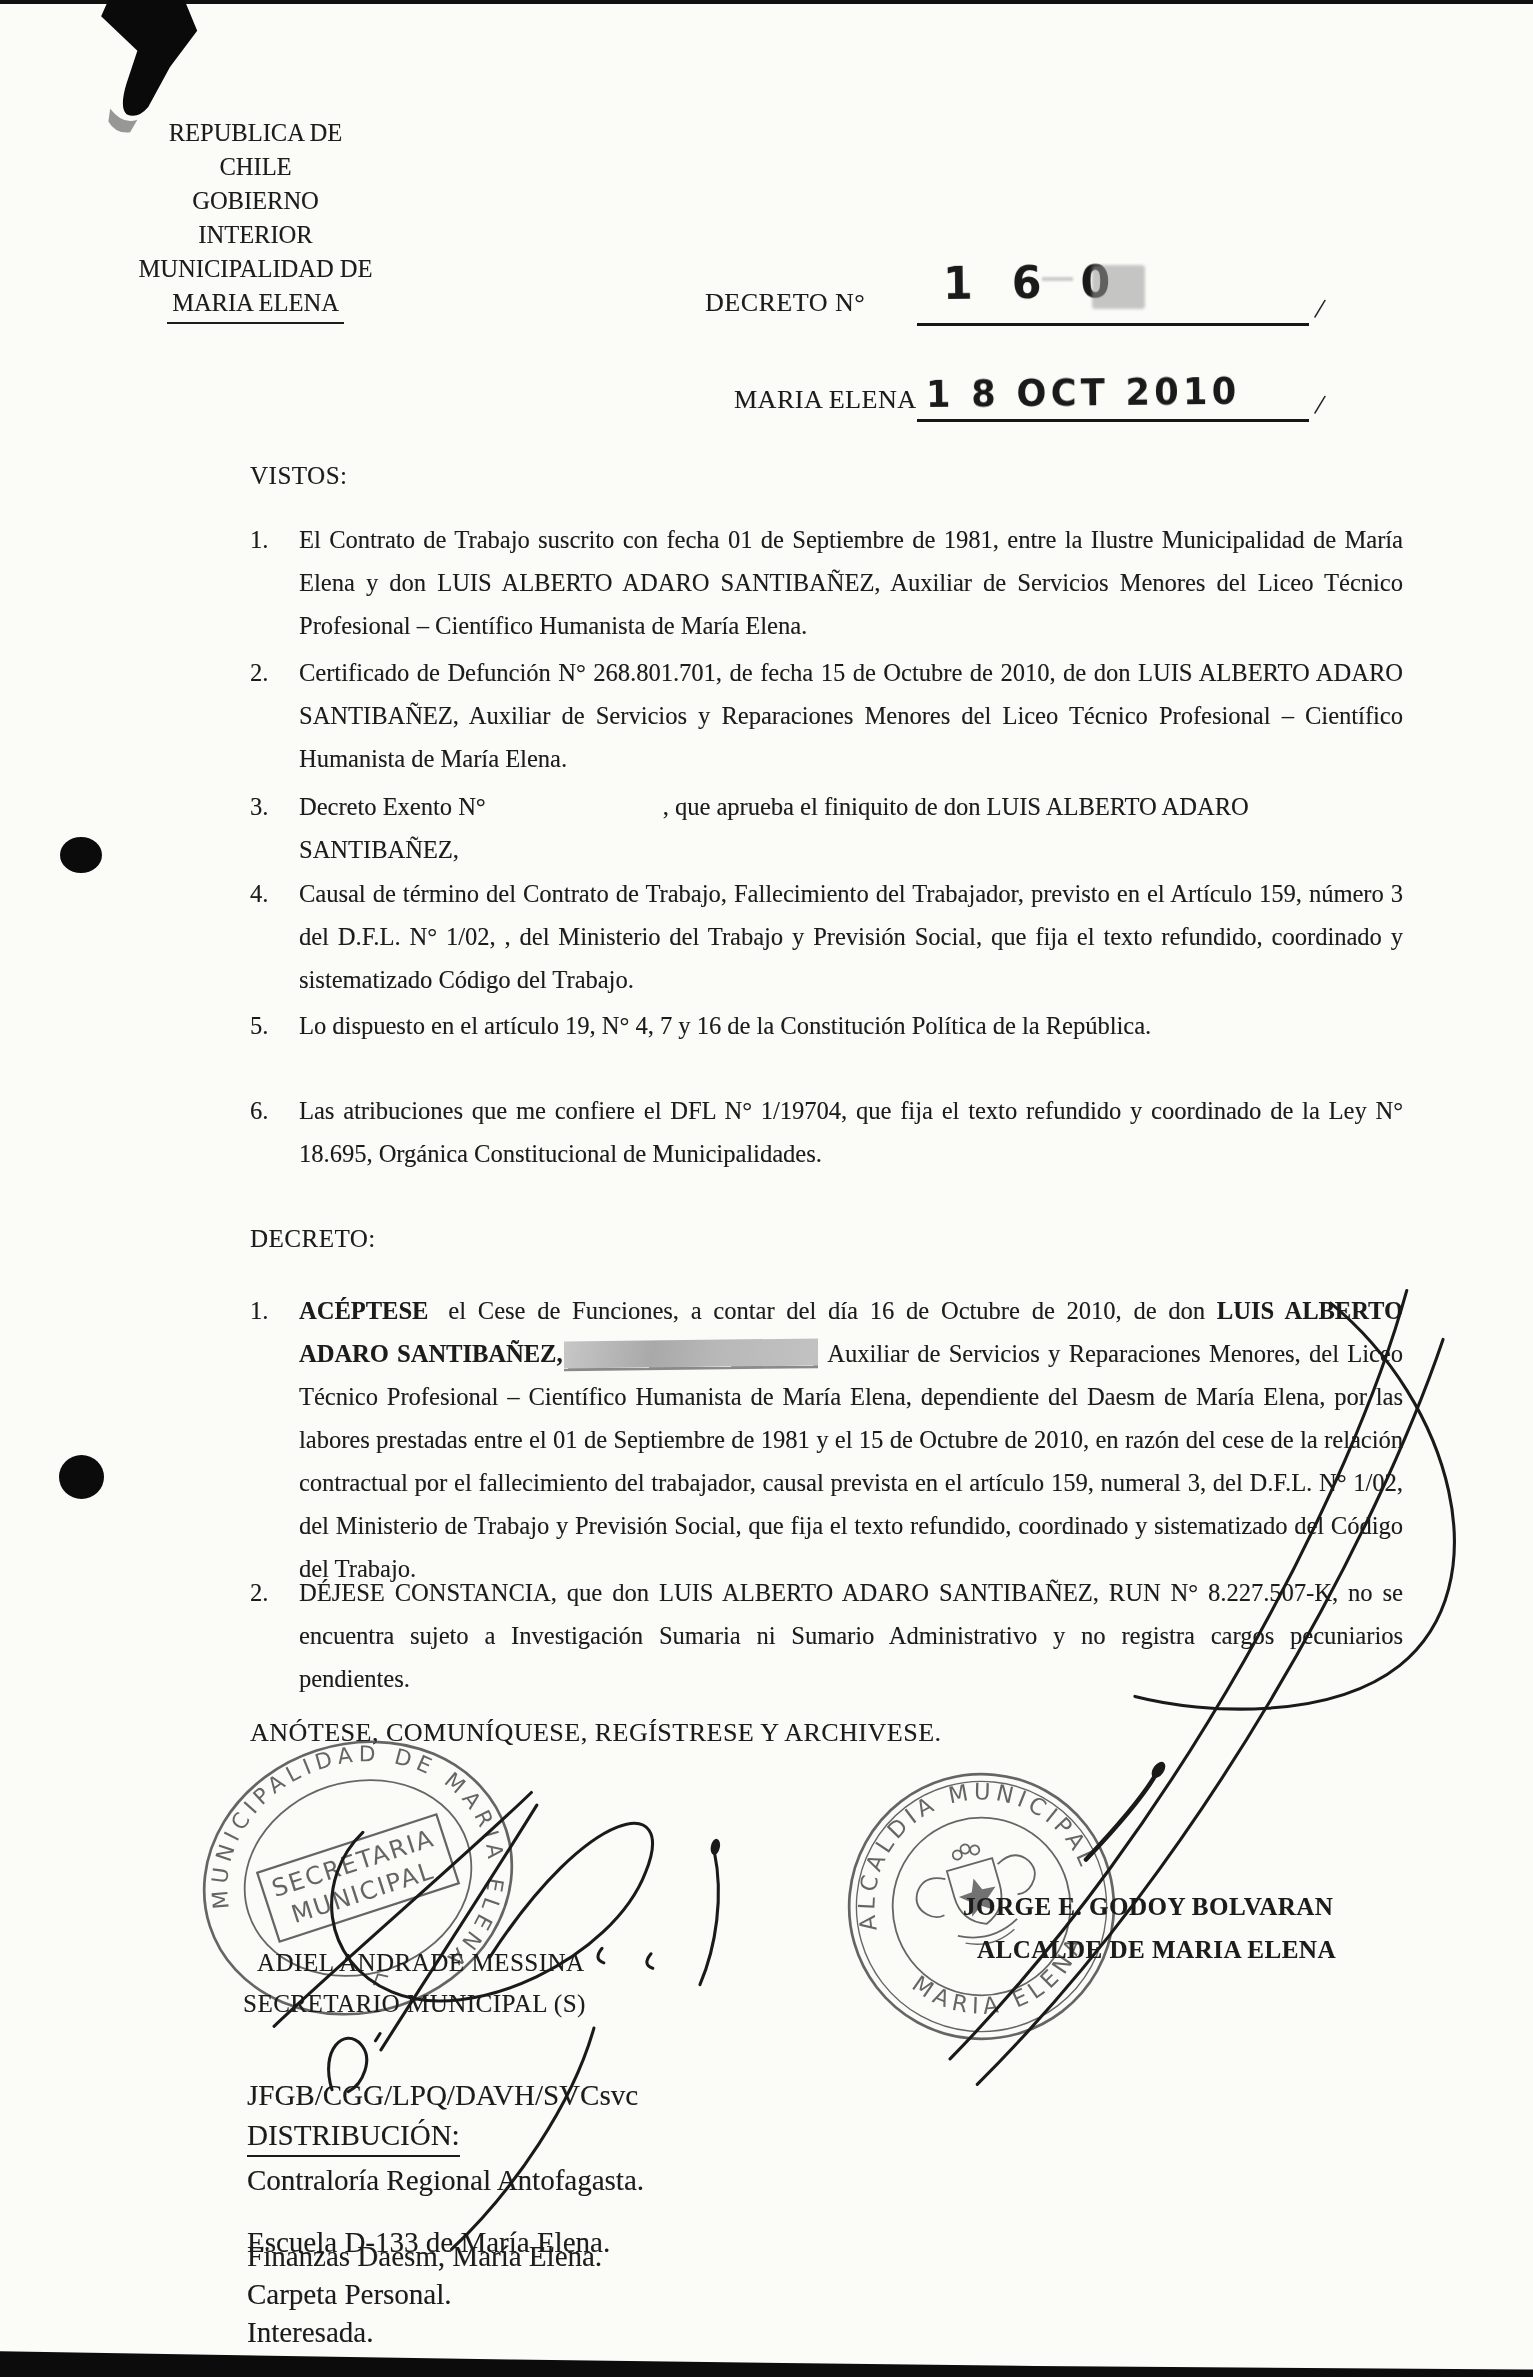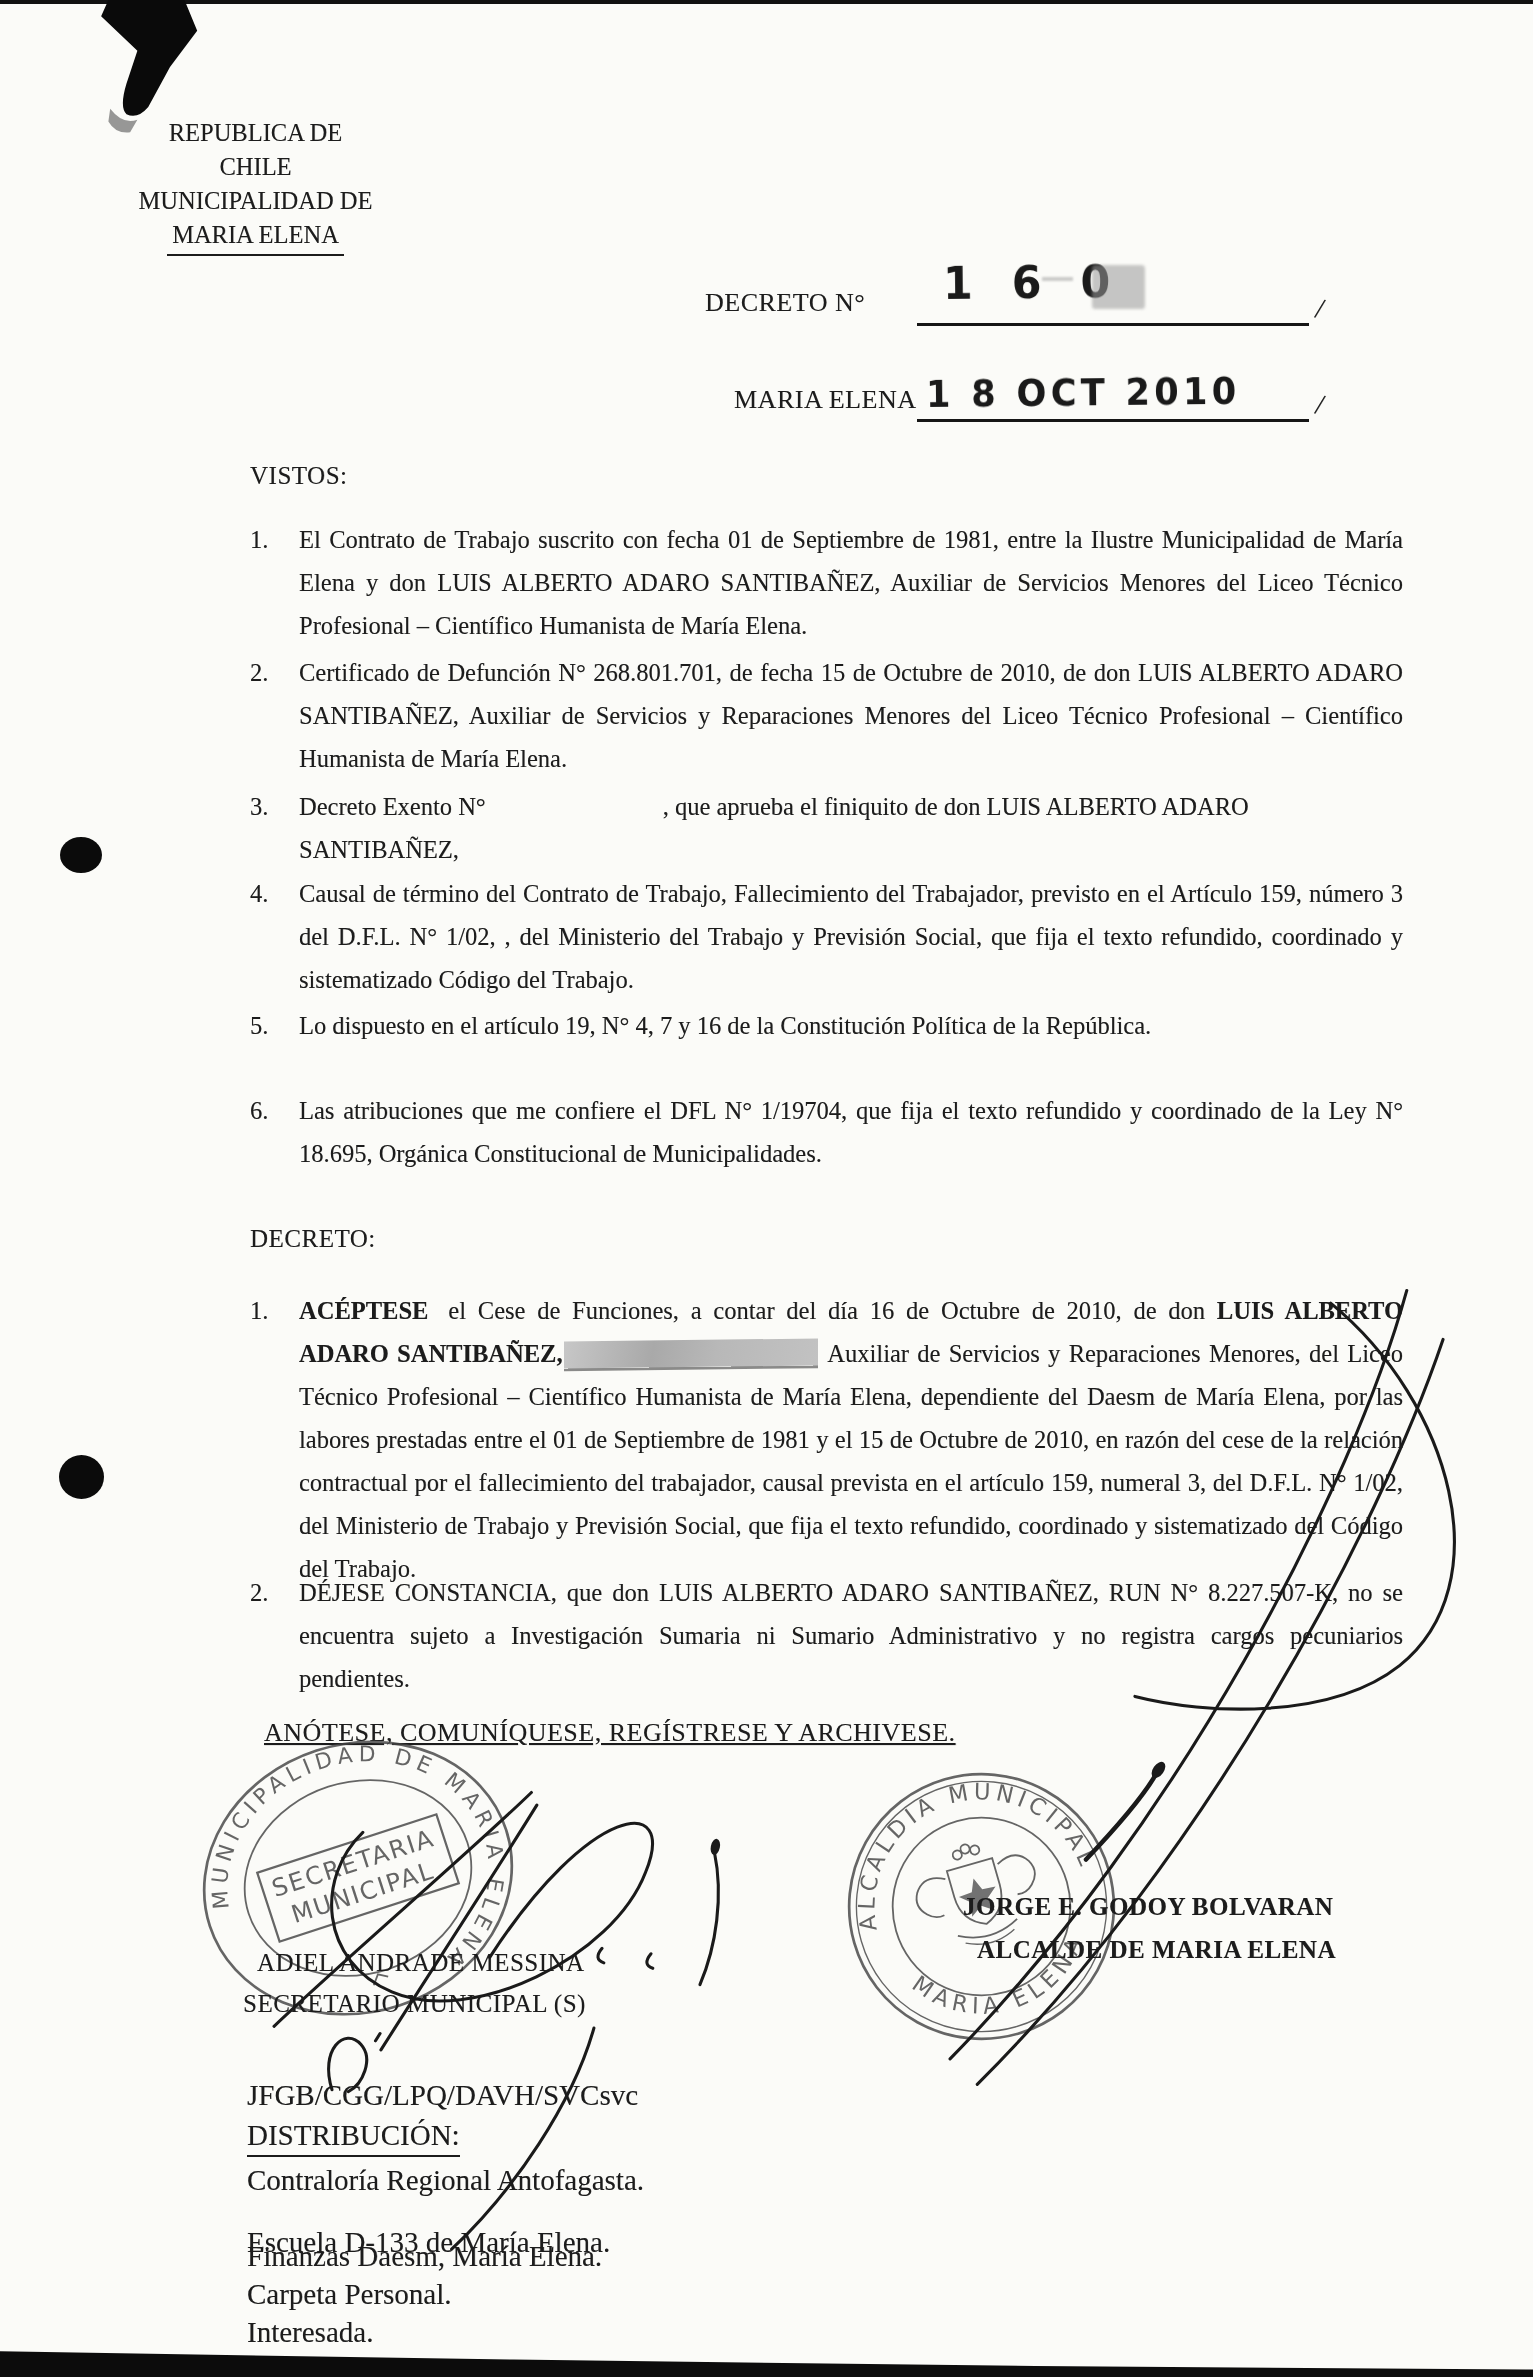--- a/index.html
+++ b/index.html
@@ -59,20 +59,21 @@
     <path d="M30,120 Q44,138 60,132 L52,146 Q36,148 28,134 Z" fill="#555" opacity=".6"></path>
   </svg>
   <div class="abs hole-dot" style="left:60px;top:837px;width:42px;height:36px;"></div>
   <div class="abs hole-dot" style="left:59px;top:1455px;width:45px;height:44px;"></div>
   <svg class="abs bottom-wedge" width="1534" height="33" viewBox="0 0 1692 36">
     <polygon points="0,8 560,17 1130,24 1692,28 1692,36 0,36" fill="#0c0c0c"></polygon>
   </svg>
 
   <div class="abs letterhead ink">
     <div>REPUBLICA DE CHILE</div>
+    <div>GOBIERNO INTERIOR</div>
     <div>MUNICIPALIDAD DE</div>
     <div><span class="u">MARIA ELENA</span></div>
   </div>
 
   <div class="abs row-label ink" style="left:705px;top:288px;">DECRETO N°</div>
   <div class="abs stamp-ink" style="left:943px;top:257px;font-size:45px;letter-spacing:12.7px;">1 6 0</div>
   <div class="abs smudge" style="left:1092px;top:265px;width:53px;height:44px;"></div>
   <div class="abs" style="left:1042px;top:277px;width:31px;height:3.6px;background:#9c9c9c;opacity:.5;filter:blur(0.9px);"></div>
   <div class="abs h-line" style="left:917px;top:323px;width:392px;"></div>
   <div class="abs slash ink" style="left:1316px;top:292px;">/</div>
@@ -121,21 +122,21 @@
     <div class="txt">
       <span class="b" style="margin-right:20px;">ACÉPTESE</span><span>el Cese de Funciones, a contar del día 16 de Octubre  de 2010, de don </span><span class="b">LUIS ALBERTO ADARO SANTIBAÑEZ,</span><span class="redaction"></span><span>Auxiliar de Servicios y Reparaciones Menores, del Liceo Técnico Profesional – Científico Humanista de María Elena, dependiente del Daesm de María Elena, por las labores prestadas entre el 01 de Septiembre de 1981 y el 15 de Octubre de 2010, en razón del cese de la relación contractual por el fallecimiento del trabajador, causal prevista en el artículo 159, numeral 3,  del D.F.L. N° 1/02, del Ministerio de Trabajo y Previsión Social, que fija el texto refundido, coordinado y sistematizado del Código del Trabajo.</span>
     </div>
   </div>
 
   <div class="abs doc ink item" style="left:250px;top:1571px;">
     <div class="num">2.</div>
     <div class="txt">DÉJESE CONSTANCIA, que don LUIS ALBERTO ADARO SANTIBAÑEZ, RUN N° 8.227.507-K, no se encuentra sujeto a Investigación Sumaria ni Sumario Administrativo y no registra cargos pecuniarios pendientes.</div>
   </div>
 
-  <div class="abs heading ink" style="left:264px;top:1718px;font-size:26px;text-decoration:underline;">ANÓTESE, COMUNÍQUESE, REGÍSTRESE  Y ARCHIVESE.</div>
+  <div class="abs heading ink" style="left:250px;top:1718px;font-size:26px;">ANÓTESE, COMUNÍQUESE, REGÍSTRESE  Y ARCHIVESE.</div>
 
   <svg class="abs stamp-svg" style="left:195px;top:1733px;" width="326" height="290" viewBox="0 0 360 320">
     <g transform="translate(180,160) rotate(-18)" stroke="#454545" fill="none" opacity=".82">
       <ellipse rx="172" ry="148" stroke-width="3"></ellipse>
       <ellipse rx="127" ry="106" stroke-width="2"></ellipse>
       <path id="lp1" d="M -146,0 A 146,127 0 1 1 146,0 A 146,127 0 1 1 -146,0" stroke="none"></path>
       <text font-family="DejaVu Sans, sans-serif" font-size="24" letter-spacing="6" fill="#454545" stroke="none">
         <textPath href="#lp1" startOffset="12">MUNICIPALIDAD DE MARIA ELENA</textPath>
       </text>
       <rect x="-104" y="-40" width="208" height="80" stroke-width="2.5"></rect>

